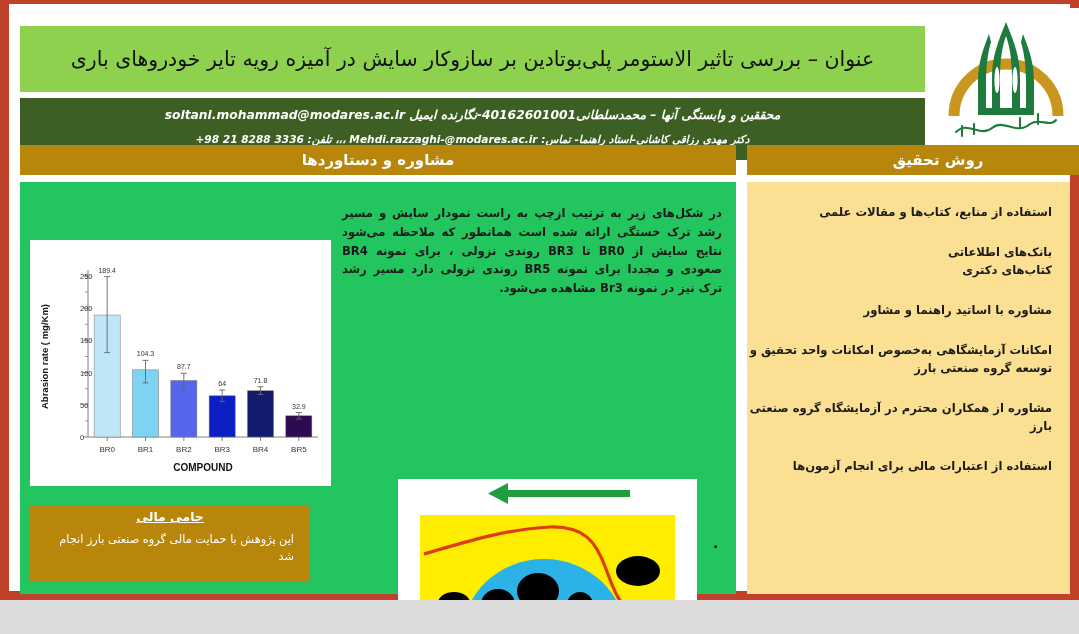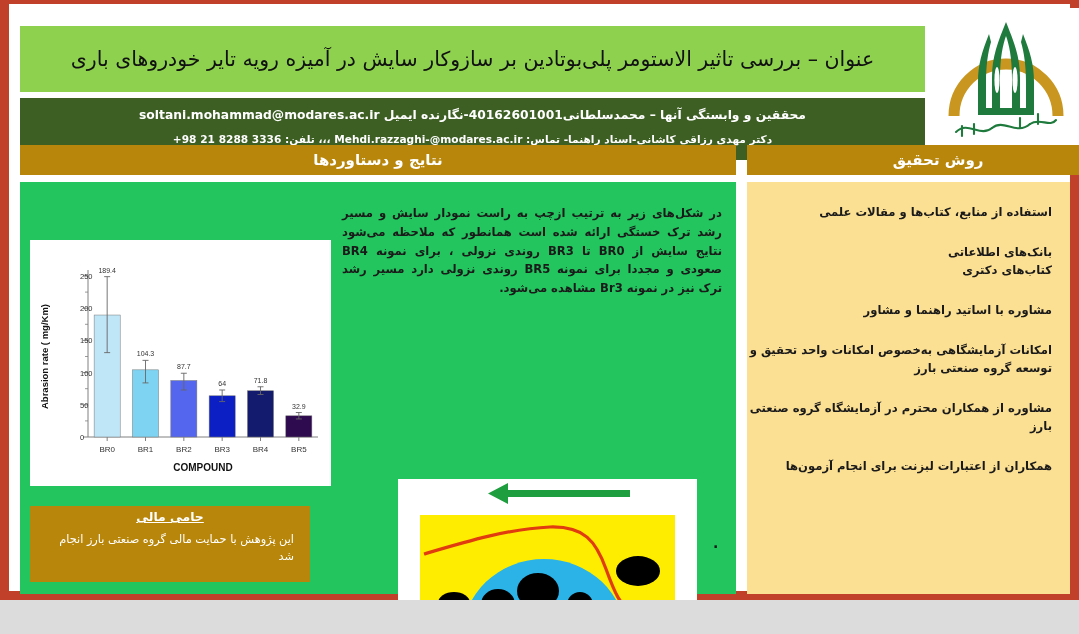--- a/index.html
+++ b/index.html
@@ -60,20 +60,21 @@
   }
 
   #authors-banner {
     position: absolute;
     left: 11px; top: 78px;
     width: 905px; height: 62px;
     background: #3d5f24;
     color: #ffffff;
     padding: 8px 26px 0 26px;
     text-align: center;
+    font-style: italic;
   }
   #authors-banner .authors-line {
     font-size: 12.3px;
     font-weight: bold;
     line-height: 1.5;
     white-space: nowrap;
   }
   #authors-banner .supervisor-line {
     font-size: 10.6px;
     font-weight: bold;
@@ -243,35 +244,35 @@
         <path d="M28 118 L28 128"></path>
         <path d="M40 116 L40 126"></path>
         <path d="M86 110 L86 120"></path>
         <path d="M104 106 L104 116"></path>
       </g>
       <text x="72" y="136" font-size="0">دانشگاه تربیت مدرس</text>
     </svg>
   </div>
 
   <div class="section-bar" id="bar-results">
-    <span class="bar-label">نتایج و دستاوردها</span>
+    <span class="bar-label">مشاوره و دستاوردها</span>
   </div>
   <div class="section-bar" id="bar-method">
     <span class="bar-label">روش تحقیق</span>
   </div>
 
   <div id="panel-method">
     <div id="method-list">
       <div class="method-item">استفاده از منابع، کتاب‌ها و مقالات علمی</div>
       <div class="method-item" style="white-space:pre-line;">بانک‌های اطلاعاتی
 کتاب‌های دکتری</div>
       <div class="method-item">مشاوره با اساتید راهنما و مشاور</div>
       <div class="method-item">امکانات آزمایشگاهی به‌خصوص امکانات واحد تحقیق و توسعه گروه صنعتی بارز</div>
       <div class="method-item">مشاوره از همکاران محترم در آزمایشگاه گروه صنعتی بارز</div>
-      <div class="method-item">همکاران از اعتبارات لبزنت برای انجام آزمون‌ها</div>
+      <div class="method-item">استفاده از اعتبارات مالی برای انجام آزمون‌ها</div>
     </div>
   </div>
 
   <div id="panel-results">
 
     <div id="results-paragraph">در شکل‌های زیر به ترتیب ازچپ به راست نمودار سایش و مسیر رشد ترک خستگی ارائه شده است همانطور که ملاحظه می‌شود نتایج سایش از BR0 تا BR3 روندی نزولی ، برای نمونه BR4 صعودی و مجددا برای نمونه BR5 روندی نزولی دارد مسیر رشد ترک نیز در نمونه Br3 مشاهده می‌شود.</div>
 
     <div id="period-mark">.</div>
 
     <div id="chart-card">

